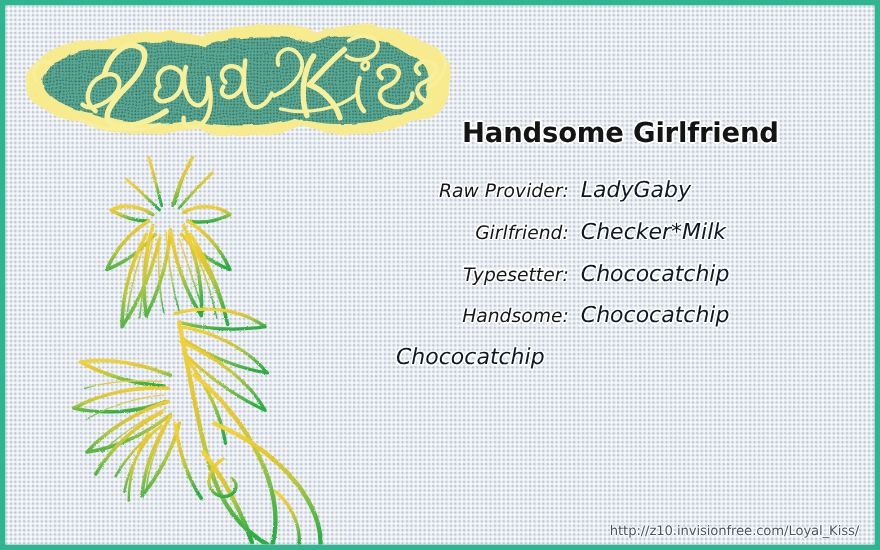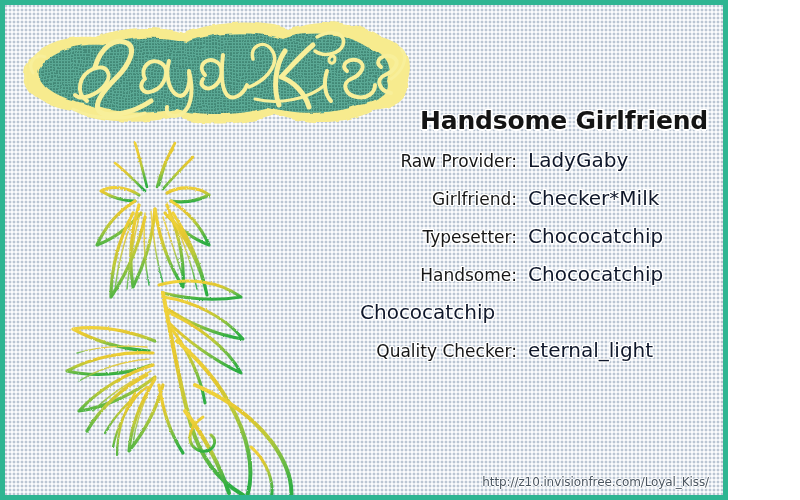--- a/index.html
+++ b/index.html
@@ -7,21 +7,21 @@
   html, body {
     width:800px; height:500px;
     background:#ffffff;
     font-family:"Liberation Sans", sans-serif;
     overflow:hidden;
   }
 
   
   #page {
     position:relative;
-    width:728px; height:500px;
+    width:800px; height:500px;
     background:#eef1f5;
     border:5px solid #2fb592;
     overflow:hidden;
   }
 
   
   #paper-texture {
     position:absolute; inset:0;
     background-color:#e9edf2;
     background-image:
@@ -65,21 +65,21 @@
     font-size:25px;
     letter-spacing:-0.2px;
     line-height:31px;
     color:#141414;
     text-shadow:
        1.5px 0 0 #fff, -1.5px 0 0 #fff, 0 1.5px 0 #fff, 0 -1.5px 0 #fff,
        1.2px 1.2px 0 #fff, -1.2px 1.2px 0 #fff, 1.2px -1.2px 0 #fff, -1.2px -1.2px 0 #fff;
     white-space:nowrap;
   }
 
-  #credit-rows { margin-top:12px; }
+  #credit-rows { margin-top:24px;font-style:italic; }
 
   .credit-row {
     display:flex;
     align-items:baseline;
     height:38px;
   }
 
   .credit-label {
     width:168px;
     text-align:right;
@@ -310,23 +310,19 @@
 
       <div class="credit-row">
         <span class="credit-label">Handsome:</span>
         <span class="credit-value">Chococatchip</span>
       </div>
 
       <div class="credit-row">
         <span class="credit-value">Chococatchip</span>
       </div>
 
-      <div class="credit-row">
-        <span class="credit-label">Quality Checker:</span>
-        <span class="credit-value">eternal_light</span>
-      </div>
 
     </div>
   </div>
 
   <div id="footer-url">http://z10.invisionfree.com/Loyal_Kiss/</div>
 
 </div>
 
 </body></html>

